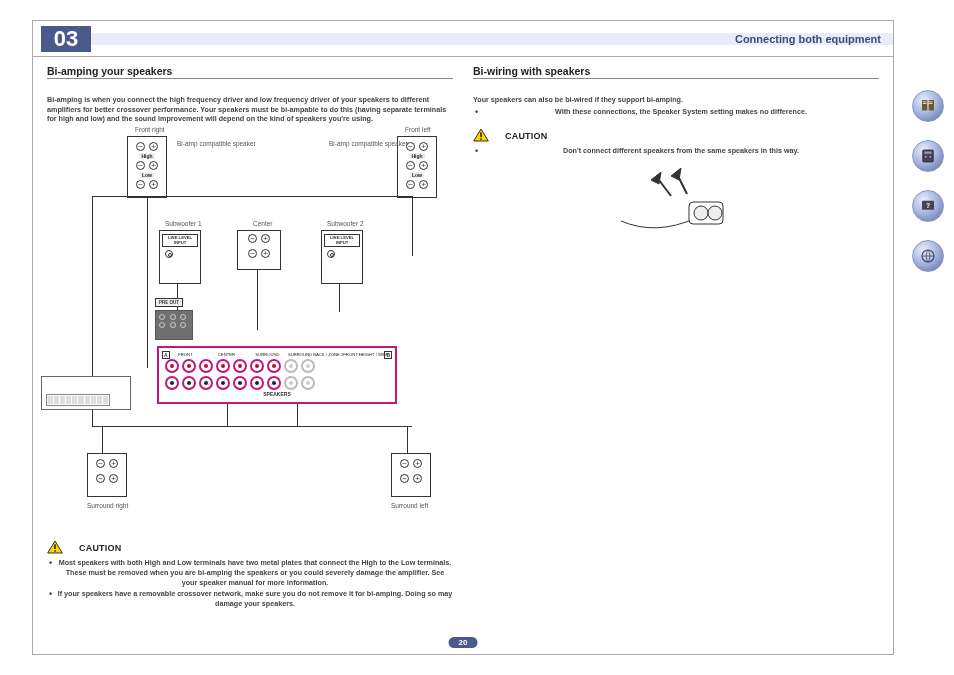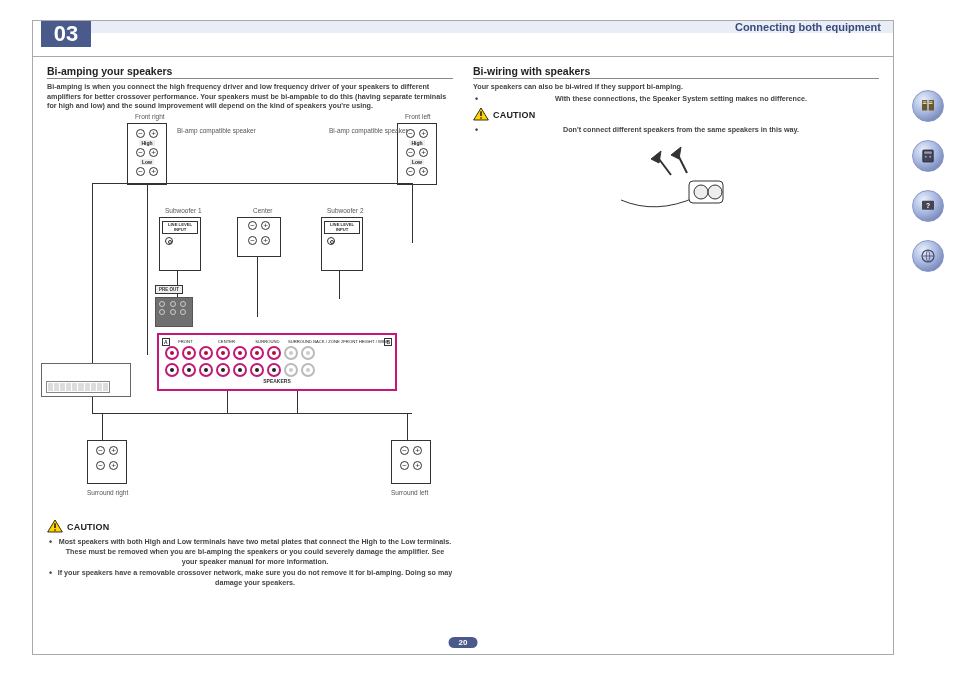--- a/index.html
+++ b/index.html
@@ -17,21 +17,21 @@
     position: absolute;
     left: 32px;
     top: 20px;
     right: 60px;
     bottom: 20px;
     border: 1px solid #aaa;
     padding: 0;
   }
   .header {
     display: flex;
-    align-items: flex-start;
+    align-items: center;
     border-bottom: 1px solid #aaa;
     height: 36px;
     padding-left: 8px;
   }
   .chapnum {
     background: #4a5a8a;
     color: #fff;
     font-size: 22px;
     font-weight: bold;
     width: 50px;
@@ -57,35 +57,35 @@
     gap: 20px;
   }
   .col {
     flex: 1;
     min-width: 0;
   }
   h2 {
     font-size: 10.5px;
     font-weight: bold;
     color: #222;
-    margin-bottom: 3px;
+    margin-bottom: 16px;
     border-bottom: 1px solid #888;
     padding-bottom: 1px;
   }
   p, li {
     font-size: 7.2px;
     line-height: 1.35;
     color: #444;
     font-weight: bold;
   }
   ul { list-style: none; margin: 2px 0 4px 0; text-align: center; }
   ul li { position: relative; padding-left: 10px; margin-bottom: 2px;}
   ul li::before { content: "•"; position: absolute; left: 2px; top: -1px; font-size:9px;}
   ul li.solid::before { content:"●"; font-size:7px; top:1px;}
-  .caution-row { display:flex; align-items:center; gap:4px; margin-top:4px; margin-bottom:2px;}
+  .caution-row { display:flex; align-items:center; gap:16px; margin-top:12px; margin-bottom:2px;}
   .caution-icon svg { width:16px; height:14px; }
   .caution-label { font-weight:bold; font-size:9px; letter-spacing:0.2px; color:#222;}
   .diagram {
     position: relative;
     width: 100%;
     height: 400px;
     margin-top: 4px;
   }
   .speaker-box {
     position:absolute;

